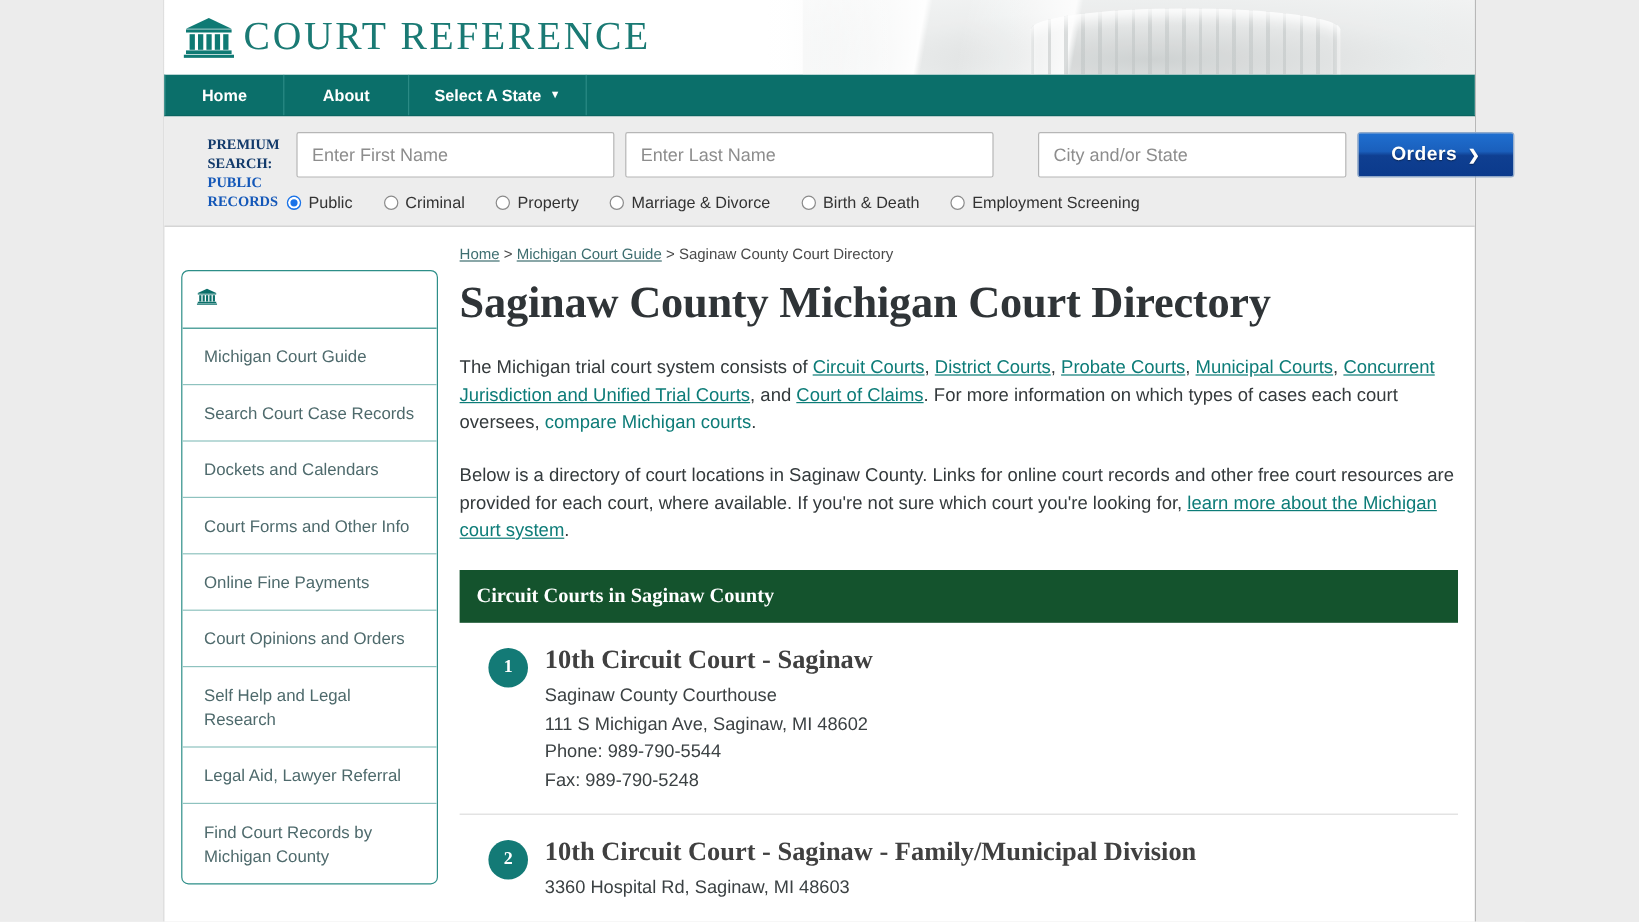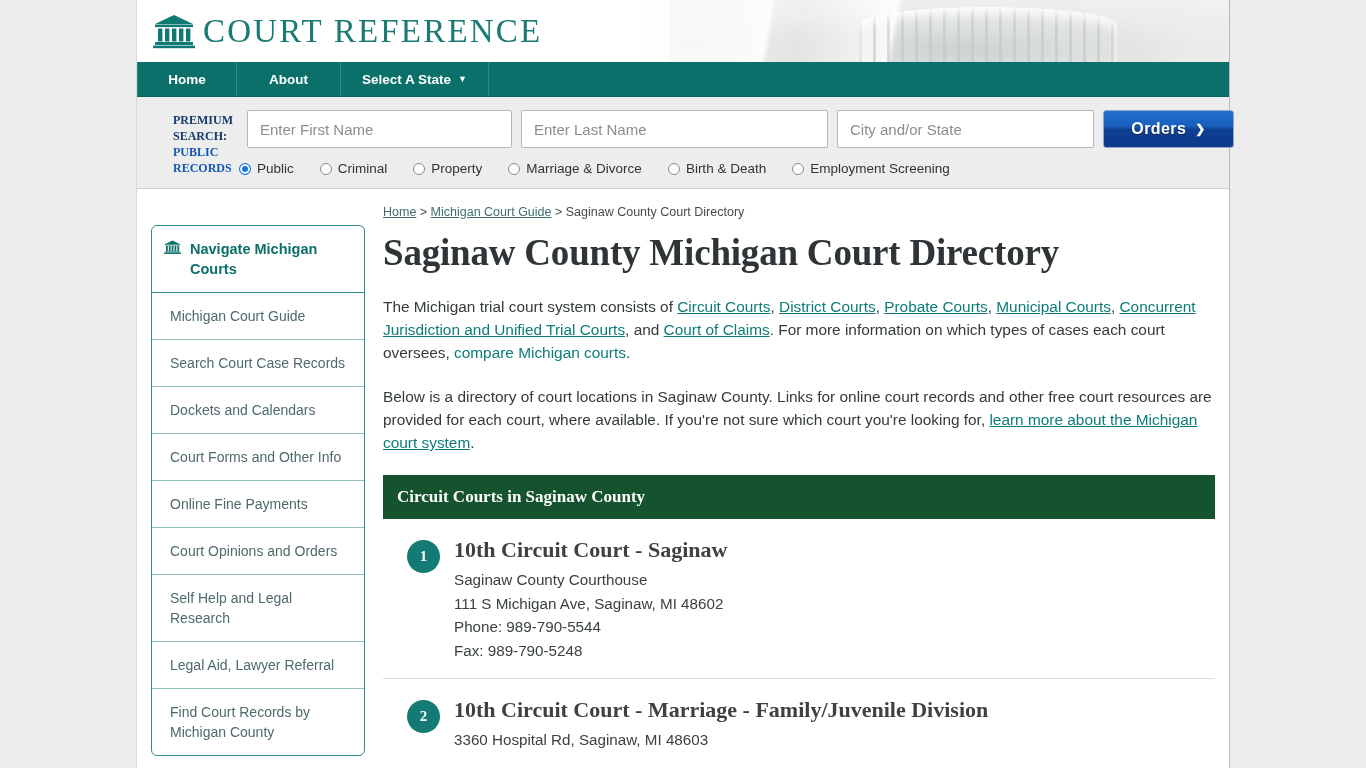--- a/index.html
+++ b/index.html
@@ -117,21 +117,21 @@
     border-radius: 2px;
     padding: 0 12px;
     font-size: 15px;
     color: #333;
     font-family: "Liberation Sans", sans-serif;
     outline: none;
   }
   .txtfield::placeholder { color: #8d8d8d; }
   .f-first { width: 265px; margin-left: 14px; }
   .f-last  { width: 307px; }
-  .f-city  { width: 257px; }
+  .f-city  { width: 257px; margin-left: 28px; }
   .btn-search {
     width: 131px; height: 38px;
     border: 1px solid #8fa9c9;
     border-radius: 3px;
     background: linear-gradient(180deg,#1f6fd0 0%, #1a5fbc 42%, #0f3f91 52%, #0b3a8c 100%);
     color: #fff;
     font-size: 16px; font-weight: bold;
     letter-spacing: .4px;
     display: flex; align-items: center; justify-content: center; gap: 9px;
     cursor: pointer;
@@ -352,21 +352,20 @@
             <rect x="2" y="11.5" width="38" height="2.6" fill="#0b6f6a"></rect>
             <rect x="5" y="15.5" width="4.4" height="13" fill="#0b6f6a"></rect>
             <rect x="12" y="15.5" width="4.4" height="13" fill="#0b6f6a"></rect>
             <rect x="19" y="15.5" width="4.4" height="13" fill="#0b6f6a"></rect>
             <rect x="26" y="15.5" width="4.4" height="13" fill="#0b6f6a"></rect>
             <rect x="33" y="15.5" width="4.4" height="13" fill="#0b6f6a"></rect>
             <rect x="2" y="29" width="38" height="3" fill="#0b6f6a"></rect>
             <rect x="0" y="32.6" width="42" height="2.6" fill="#0b6f6a"></rect>
           </svg>
         </span>
-        <span class="lbl">Navigate Michigan Courts</span>
       </div>
       <div class="side-item">Michigan Court Guide</div>
       <div class="side-item">Search Court Case Records</div>
       <div class="side-item">Dockets and Calendars</div>
       <div class="side-item">Court Forms and Other Info</div>
       <div class="side-item">Online Fine Payments</div>
       <div class="side-item">Court Opinions and Orders</div>
       <div class="side-item">Self Help and Legal Research</div>
       <div class="side-item">Legal Aid, Lawyer Referral</div>
       <div class="side-item">Find Court Records by Michigan County</div>
@@ -393,20 +392,20 @@
           <div class="court-line">Saginaw County Courthouse</div>
           <div class="court-line">111 S Michigan Ave, Saginaw, MI 48602</div>
           <div class="court-line">Phone: 989-790-5544</div>
           <div class="court-line">Fax: 989-790-5248</div>
         </div>
       </div>
 
       <div class="court-row">
         <div class="badge">2</div>
         <div class="court-info">
-          <a class="court-name" href="#">10th Circuit Court - Marriage - Family/Juvenile Division</a>
+          <a class="court-name" href="#">10th Circuit Court - Saginaw - Family/Municipal Division</a>
           <div class="court-line">3360 Hospital Rd, Saginaw, MI 48603</div>
         </div>
       </div>
 
     </div>
   </div>
 </div>
 
 </body></html>

